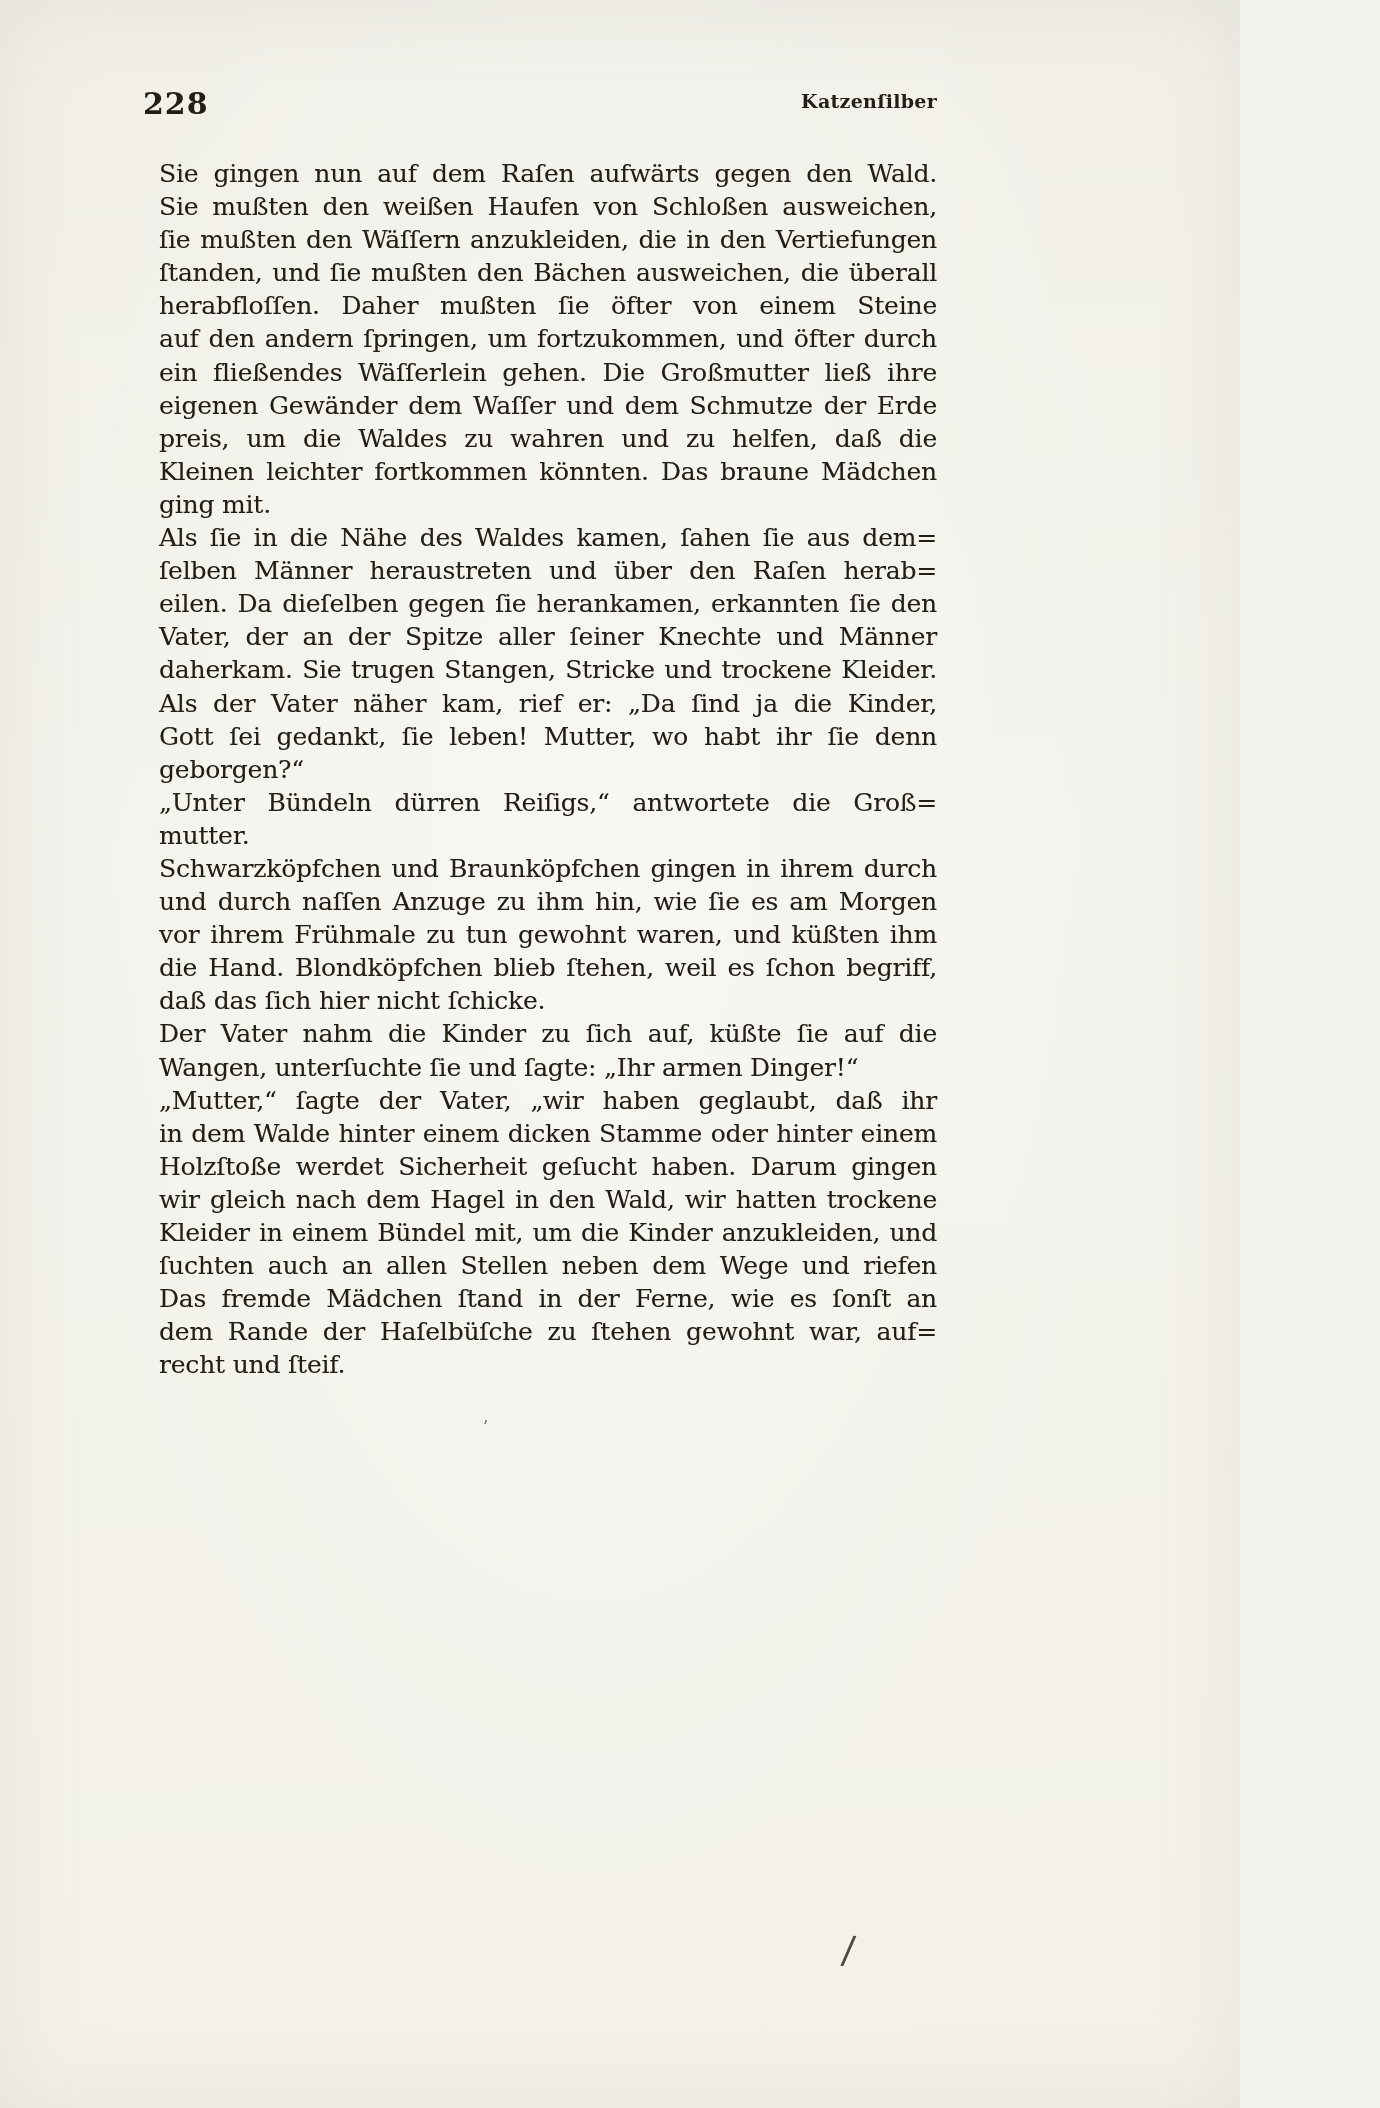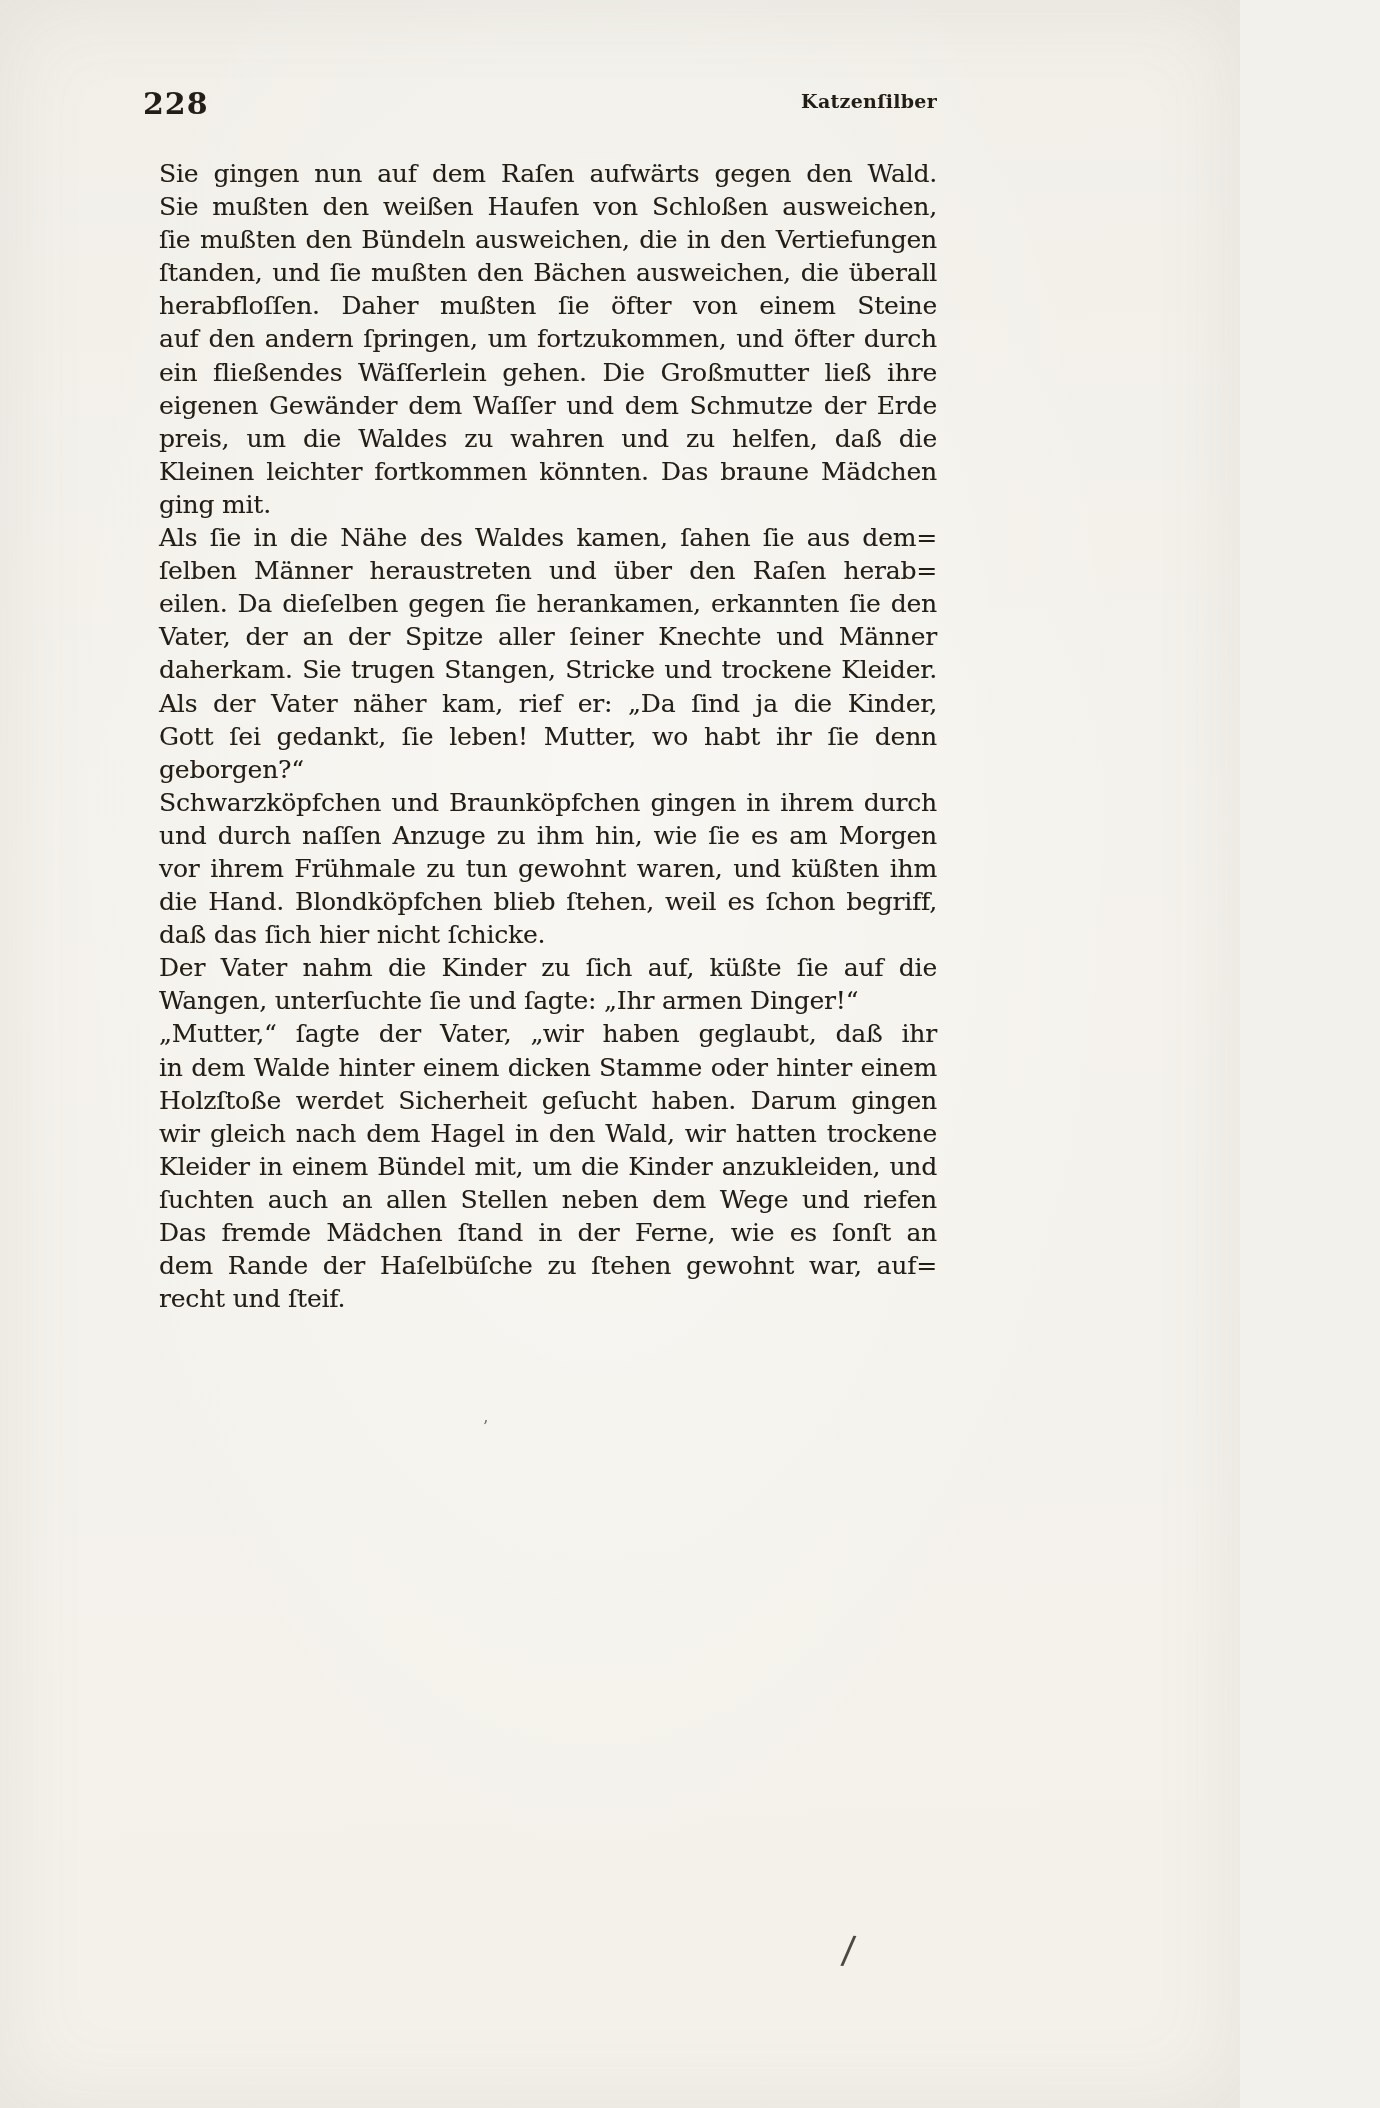--- a/index.html
+++ b/index.html
@@ -100,39 +100,43 @@
 
   <div class="page-header">
     <span class="page-number">228</span>
     <span class="running-title">Katzenſilber</span>
   </div>
 
   <div class="text-block">
       <div class="para">
         <div class="line">Sie gingen nun auf dem Raſen aufwärts gegen den Wald.</div>
         <div class="line">Sie mußten den weißen Haufen von Schloßen ausweichen,</div>
-        <div class="line">ſie mußten den Bündeln ausweichen, die in den Vertiefungen</div>
+        <div class="line">ſie mußten den Wäſſern anzukleiden, die in den Vertiefungen</div>
         <div class="line">ſtanden, und ſie mußten den Bächen ausweichen, die überall</div>
         <div class="line">herabfloſſen. Daher mußten ſie öfter von einem Steine</div>
         <div class="line">auf den andern ſpringen, um fortzukommen, und öfter durch</div>
         <div class="line">ein fließendes Wäſſerlein gehen. Die Großmutter ließ ihre</div>
         <div class="line">eigenen Gewänder dem Waſſer und dem Schmutze der Erde</div>
         <div class="line">preis, um die Waldes zu wahren und zu helfen, daß die</div>
         <div class="line">Kleinen leichter fortkommen könnten. Das braune Mädchen</div>
         <div class="line line-end">ging mit.</div>
       </div>
       <div class="para">
         <div class="line">Als ſie in die Nähe des Waldes kamen, ſahen ſie aus dem=</div>
         <div class="line">ſelben Männer heraustreten und über den Raſen herab=</div>
         <div class="line">eilen. Da dieſelben gegen ſie herankamen, erkannten ſie den</div>
         <div class="line">Vater, der an der Spitze aller ſeiner Knechte und Männer</div>
         <div class="line">daherkam. Sie trugen Stangen, Stricke und trockene Kleider.</div>
         <div class="line">Als der Vater näher kam, rief er: „Da ſind ja die Kinder,</div>
         <div class="line">Gott ſei gedankt, ſie leben! Mutter, wo habt ihr ſie denn</div>
         <div class="line line-end">geborgen?“</div>
+      </div>
+      <div class="para">
+        <div class="line">„Unter Bündeln dürren Reiſigs,“ antwortete die Groß=</div>
+        <div class="line line-end">mutter.</div>
       </div>
       <div class="para">
         <div class="line">Schwarzköpfchen und Braunköpfchen gingen in ihrem durch</div>
         <div class="line">und durch naſſen Anzuge zu ihm hin, wie ſie es am Morgen</div>
         <div class="line">vor ihrem Frühmale zu tun gewohnt waren, und küßten ihm</div>
         <div class="line">die Hand. Blondköpfchen blieb ſtehen, weil es ſchon begriff,</div>
         <div class="line line-end">daß das ſich hier nicht ſchicke.</div>
       </div>
       <div class="para">
         <div class="line">Der Vater nahm die Kinder zu ſich auf, küßte ſie auf die</div>

